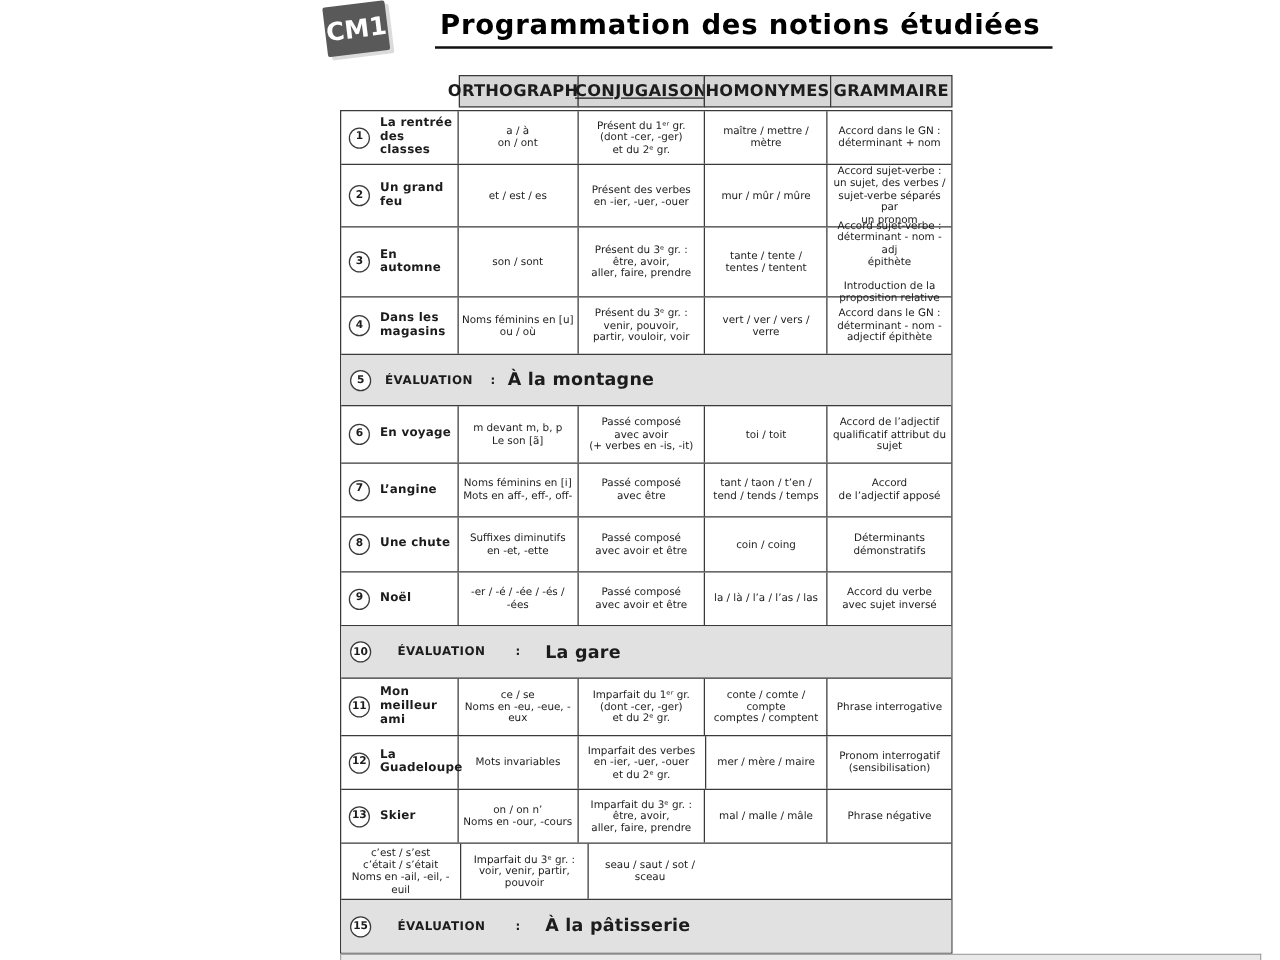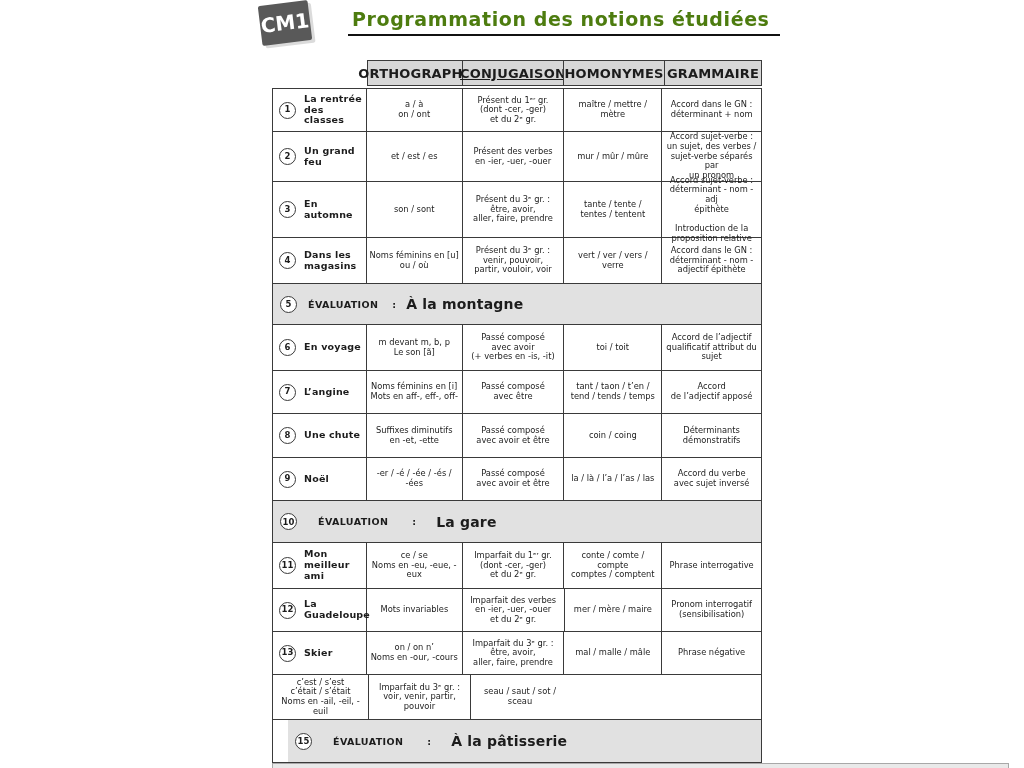--- a/index.html
+++ b/index.html
@@ -6,36 +6,36 @@
   html,body { width:1024px; height:768px; background:#ffffff; overflow:hidden;
               font-family:"DejaVu Sans", sans-serif; color:#1c1c1c; }
   .sheet { position:relative; width:1024px; height:768px; background:#fff; }
 
   
   .badge { position:absolute; left:260px; top:3px; width:50px; height:40px;
            background:#595959; color:#fff; font-weight:bold; font-size:20px;
            display:flex; align-items:center; justify-content:center;
            transform:rotate(-7deg); border-radius:2px;
            box-shadow:3px 3px 0 rgba(0,0,0,0.14); }
-  .title { position:absolute; left:348px; top:8px; font-size:19px; font-weight:bold;
-           letter-spacing:0.6px; color:#4d7c0f; border-bottom:2px solid #111;
+  .title { position:absolute; left:348px; top:8px; font-size:22px; font-weight:bold;
+           letter-spacing:0.6px; color:#000000; border-bottom:2px solid #111;
            padding:0 10px 4px 4px; white-space:nowrap; }
 
   
   .thead { position:absolute; left:367px; top:60px; display:flex; height:26px; }
   .th { background:#d7d7d7; border:1px solid #3a3a3a; margin-left:-1px;
         display:flex; align-items:center; justify-content:center;
         font-weight:bold; font-size:13px; letter-spacing:0.2px; }
   .th:first-child { margin-left:0; }
   .w-ortho{width:96px;} .w-conj{width:102px;text-decoration:underline;} .w-hom{width:102px;} .w-gram{width:98px;}
 
   .tbody { position:absolute; left:272px; top:88px; width:490px;
            border:1.5px solid #3a3a3a; background:#fff; }
   .row { display:flex; border-bottom:1px solid #3a3a3a; }
-  .row:last-child { border-bottom:none;margin-left:15px; }
+  .row:last-child { border-bottom:none; }
   .cell { border-right:1px solid #3a3a3a; display:flex; align-items:center;
           justify-content:center; text-align:center; font-size:8.3px;
           line-height:1.16; white-space:pre-line; padding:1px 2px; }
   .cell:last-child { border-right:none; }
   .c-topic { width:94px; justify-content:flex-start; text-align:left; padding-left:6px; }
   .c-ortho { width:96px; } .c-conj { width:102px; } .c-hom { width:98px; }
   .c-gram { width:99px; }
 
   .num { width:17px; height:17px; min-width:17px; border:1.2px solid #3a3a3a;
          border-radius:50%; background:#fff; display:flex; align-items:center;

